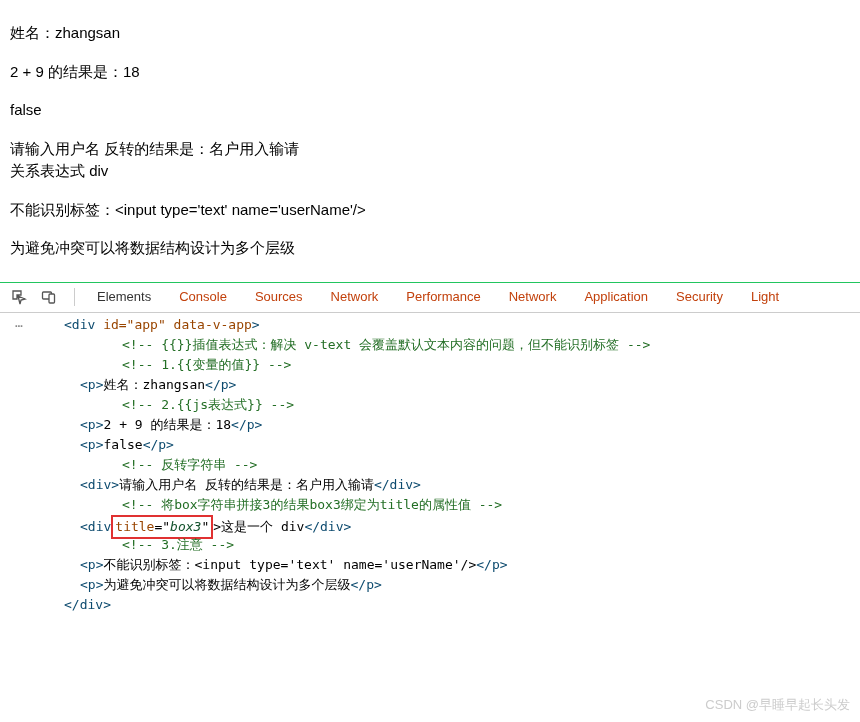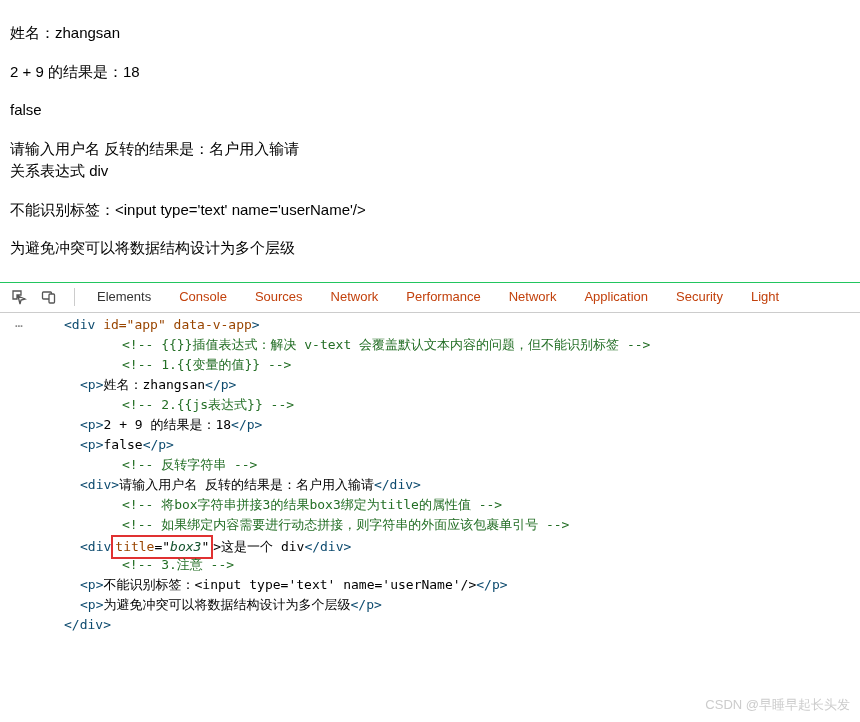--- a/index.html
+++ b/index.html
@@ -154,21 +154,20 @@
       <div class="code-line ind1"><span style="color:#aaa"><span class="t-tag">&lt;div</span><span class="t-attr"> id="app" data-v-app</span><span class="t-tag">&gt;</span></span></div>
       <div class="code-line ind2"><span class="t-comment">&lt;!-- {{}}插值表达式：解决 v-text 会覆盖默认文本内容的问题，但不能识别标签 --&gt;</span></div>
       <div class="code-line ind2"><span class="t-comment">&lt;!-- 1.{{变量的值}} --&gt;</span></div>
       <div class="code-line ind2"><span class="t-tag">&lt;p&gt;</span><span class="t-text">姓名：zhangsan</span><span class="t-tag">&lt;/p&gt;</span></div>
       <div class="code-line ind2"><span class="t-comment">&lt;!-- 2.{{js表达式}} --&gt;</span></div>
       <div class="code-line ind2"><span class="t-tag">&lt;p&gt;</span><span class="t-text">2 + 9 的结果是：18</span><span class="t-tag">&lt;/p&gt;</span></div>
       <div class="code-line ind2"><span class="t-tag">&lt;p&gt;</span><span class="t-text">false</span><span class="t-tag">&lt;/p&gt;</span></div>
       <div class="code-line ind2"><span class="t-comment">&lt;!-- 反转字符串 --&gt;</span></div>
       <div class="code-line ind2"><span class="t-tag">&lt;div&gt;</span><span class="t-text">请输入用户名 反转的结果是：名户用入输请</span><span class="t-tag">&lt;/div&gt;</span></div>
       <div class="code-line ind2"><span class="t-comment">&lt;!-- 将box字符串拼接3的结果box3绑定为title的属性值 --&gt;</span></div>
-      <div class="code-line ind2"><span class="t-comment">&lt;!-- 如果绑定内容需要进行动态拼接，则字符串的外面应该包裹单引号 --&gt;</span></div>
       <div class="code-line ind2"><span class="t-tag">&lt;div</span><span class="highlight-box"><span class="t-attr"> title</span><span class="t-text">="</span><span class="t-val">box3</span><span class="t-text">"</span></span><span class="t-text">&gt;这是一个 div</span><span class="t-tag">&lt;/div&gt;</span></div>
       <div class="code-line ind2"><span class="t-comment">&lt;!-- 3.注意 --&gt;</span></div>
       <div class="code-line ind2"><span class="t-tag">&lt;p&gt;</span><span class="t-text">不能识别标签：&lt;input type='text' name='userName'/&gt;</span><span class="t-tag">&lt;/p&gt;</span></div>
       <div class="code-line ind2"><span class="t-tag">&lt;p&gt;</span><span class="t-text">为避免冲突可以将数据结构设计为多个层级</span><span class="t-tag">&lt;/p&gt;</span></div>
       <div class="code-line ind1"><span class="t-tag">&lt;/div&gt;</span></div>
     </div>
   </div>
 </div>
 
 <div class="watermark">CSDN @早睡早起长头发</div>

